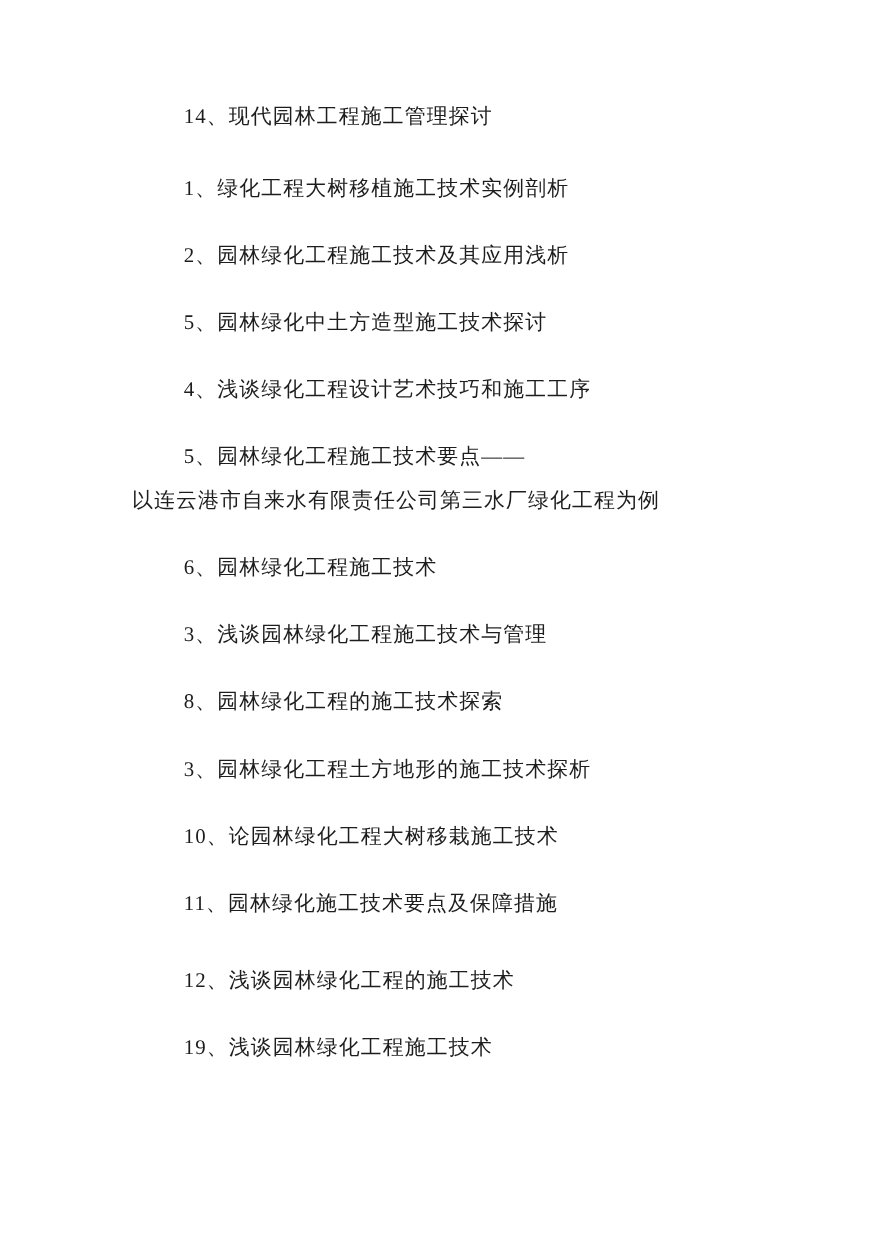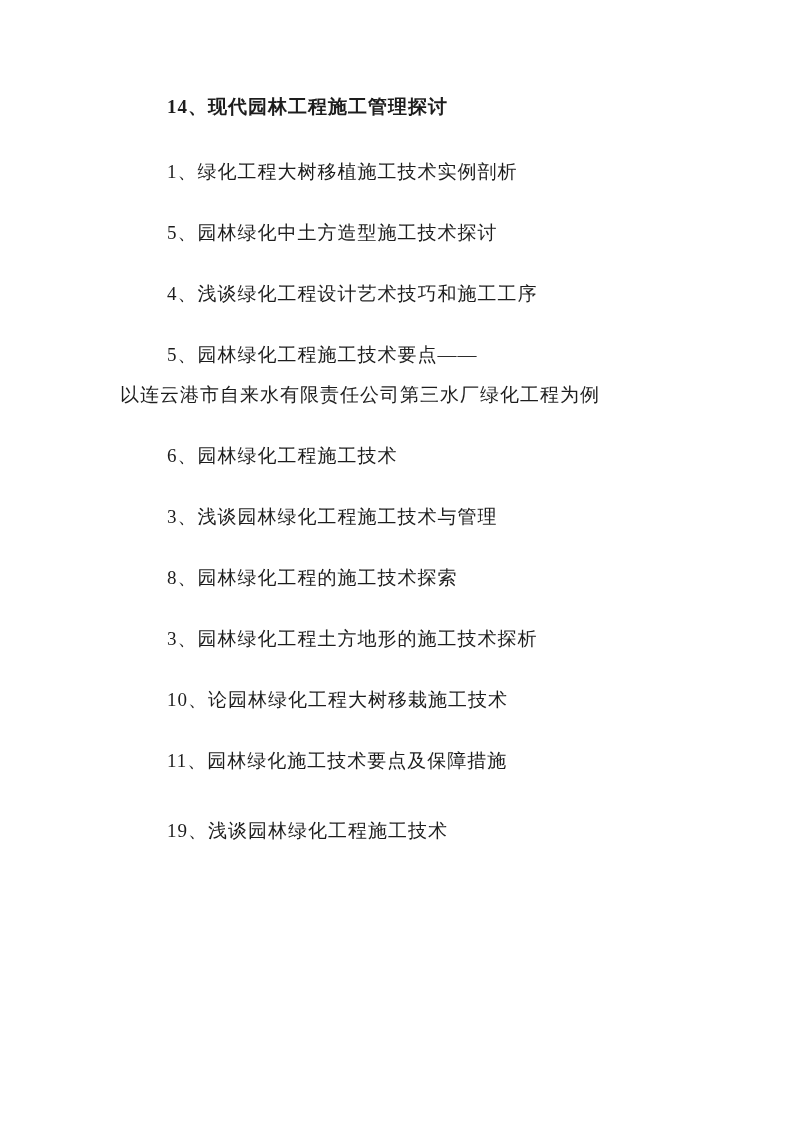--- a/index.html
+++ b/index.html
@@ -22,32 +22,34 @@
     color: #1d1d1d;
   }
   .line {
     margin: 0 0 21px 0;
     font-size: 19px;
     line-height: 40px;
     text-indent: 47px;
     letter-spacing: 1px;
     white-space: normal;
   }
-  .line.gap-md { margin-bottom: 25px; font-weight: bold; }
+  .line.gap-md { margin-bottom: 25px; }
   .line.gap-lg { margin-bottom: 30px; }
 </style>
 </head>
 <body>
 
 <div class="page">
   <p class="line gap-md"><span>14、现代园林工程施工管理探讨</span></p>
   <p class="line"><span>1、绿化工程大树移植施工技术实例剖析</span></p>
+  <p class="line"><span>2、园林绿化工程施工技术及其应用浅析</span></p>
   <p class="line"><span>5、园林绿化中土方造型施工技术探讨</span></p>
   <p class="line"><span>4、浅谈绿化工程设计艺术技巧和施工工序</span></p>
   <p class="line"><span>5、园林绿化工程施工技术要点——</span><br><span>以连云港市自来水有限责任公司第三水厂绿化工程为例</span></p>
   <p class="line"><span>6、园林绿化工程施工技术</span></p>
   <p class="line"><span>3、浅谈园林绿化工程施工技术与管理</span></p>
   <p class="line"><span>8、园林绿化工程的施工技术探索</span></p>
   <p class="line"><span>3、园林绿化工程土方地形的施工技术探析</span></p>
   <p class="line"><span>10、论园林绿化工程大树移栽施工技术</span></p>
   <p class="line gap-lg"><span>11、园林绿化施工技术要点及保障措施</span></p>
+  <p class="line"><span>12、浅谈园林绿化工程的施工技术</span></p>
   <p class="line"><span>19、浅谈园林绿化工程施工技术</span></p>
 </div>
 
 </body></html>

